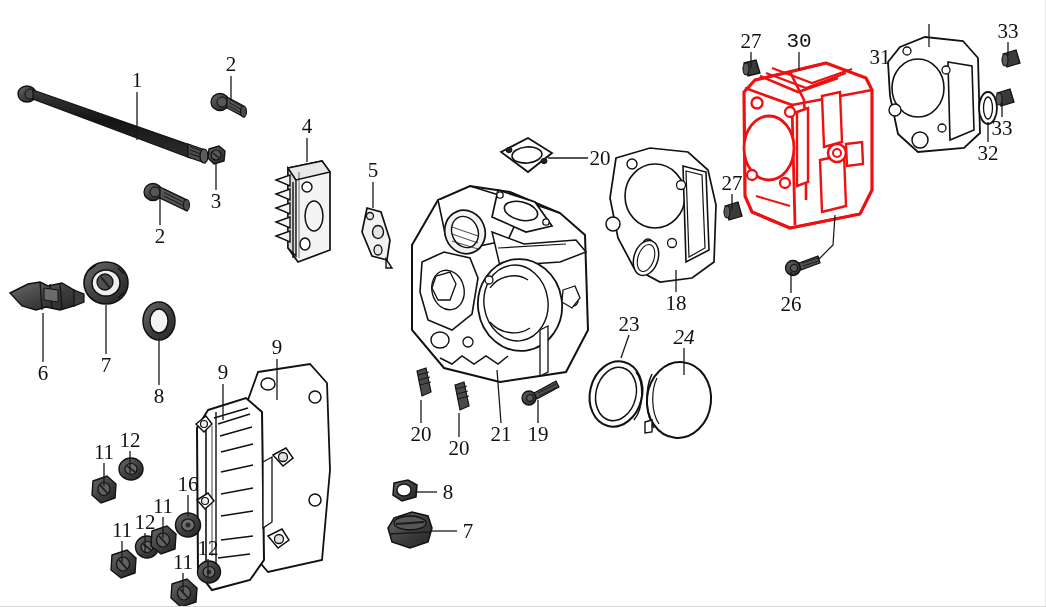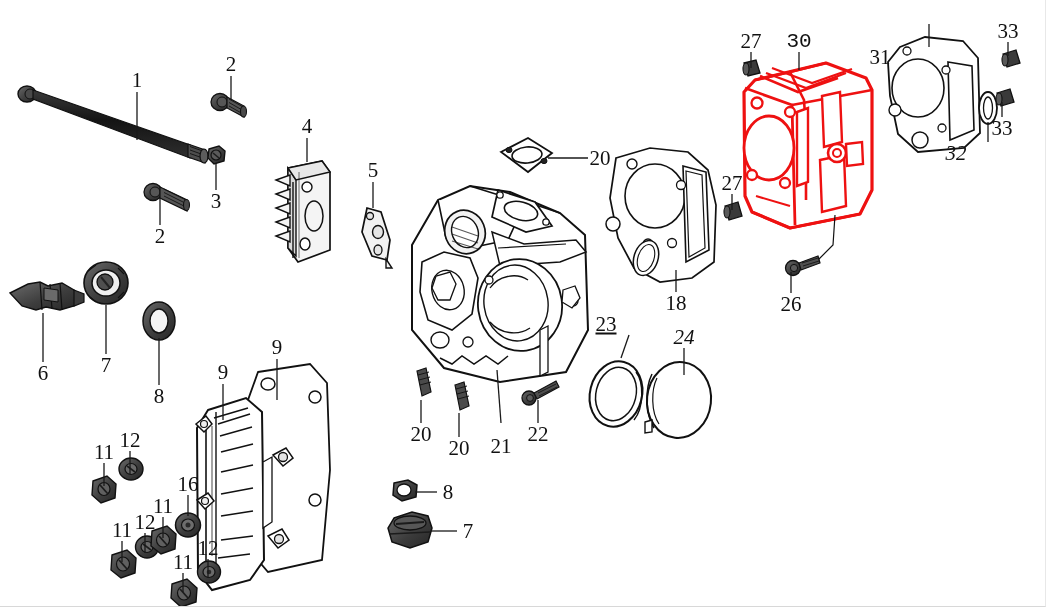--- a/index.html
+++ b/index.html
@@ -417,28 +417,28 @@
       <div class="callout-num" style="left: 122px; top: 530px;">11</div>
       <div class="callout-num" style="left: 145px; top: 522px;">12</div>
       <div class="callout-num" style="left: 163px; top: 506px;">11</div>
       <div class="callout-num" style="left: 188px; top: 484px;">16</div>
       <div class="callout-num" style="left: 183px; top: 562px;">11</div>
       <div class="callout-num" style="left: 208px; top: 548px;">12</div>
       <div class="callout-num" style="left: 448px; top: 492px;">8</div>
       <div class="callout-num" style="left: 468px; top: 531px;">7</div>
       <div class="callout-num" style="left: 421px; top: 434px;">20</div>
       <div class="callout-num" style="left: 459px; top: 448px;">20</div>
-      <div class="callout-num" style="left: 501px; top: 434px; margin-top: 12px;">21</div>
-      <div class="callout-num" style="left: 538px; top: 434px;">22</div>
+      <div class="callout-num" style="left: 501px; top: 434px;">21</div>
+      <div class="callout-num" style="left: 538px; top: 434px;">19</div>
       <div class="callout-num" style="left: 600px; top: 158px;">20</div>
       <div class="callout-num" style="left: 676px; top: 303px;">18</div>
-      <div class="callout-num" style="left: 606px; top: 324px; text-decoration: underline;">23</div>
+      <div class="callout-num" style="left: 629px; top: 324px;">23</div>
       <div class="callout-num" style="left: 684px; top: 337px; font-style: italic;">24</div>
       <div class="callout-num" style="left: 751px; top: 41px;">27</div>
       <div class="callout-num" style="left: 799px; top: 41px; font-family: Liberation Mono, monospace;">30</div>
       <div class="callout-num" style="left: 732px; top: 183px;">27</div>
       <div class="callout-num" style="left: 791px; top: 304px;">26</div>
       <div class="callout-num" style="left: 880px; top: 13px; margin-top: 44px;">31</div>
       <div class="callout-num" style="left: 1008px; top: 31px;">33</div>
       <div class="callout-num" style="left: 1002px; top: 128px;">33</div>
-      <div class="callout-num" style="left: 956px; top: 153px; font-style: italic;">32</div>
+      <div class="callout-num" style="left: 988px; top: 153px;">32</div>
     </div>
 </div>
 
 </body></html>

